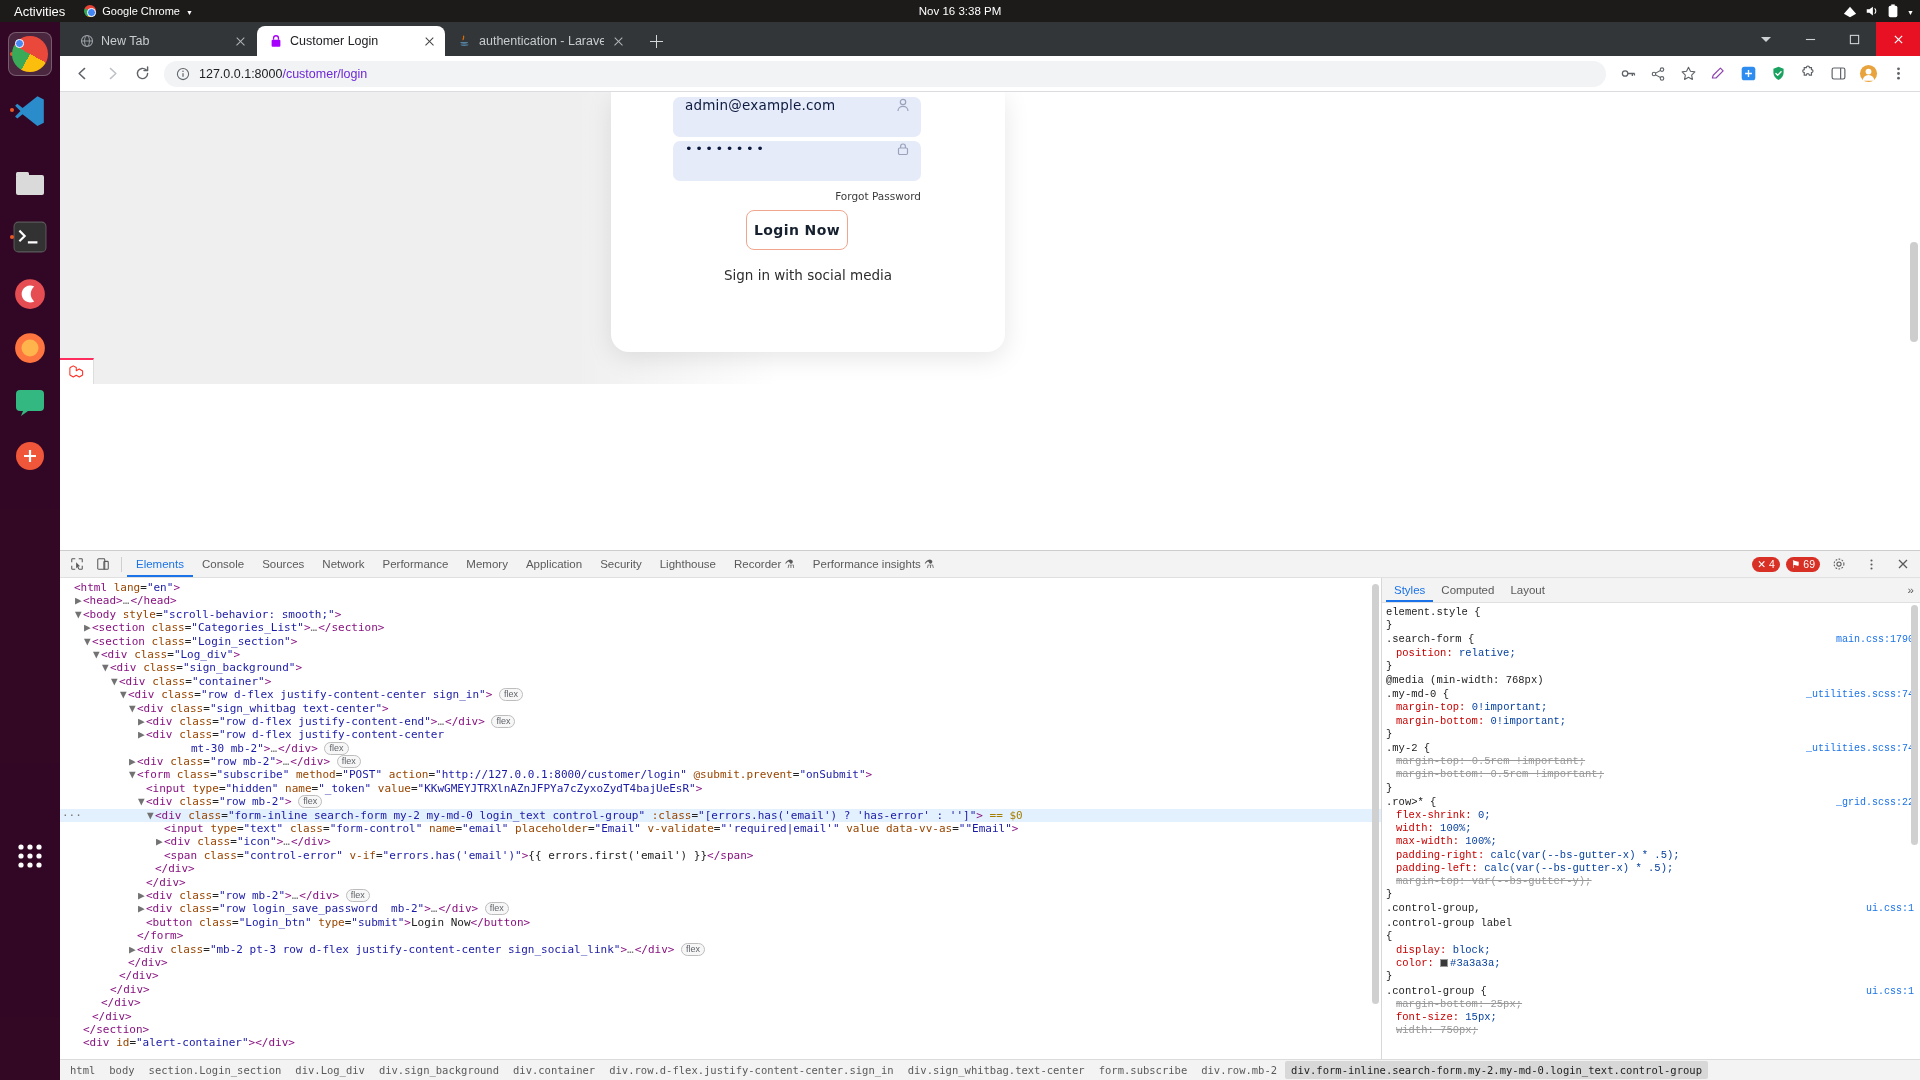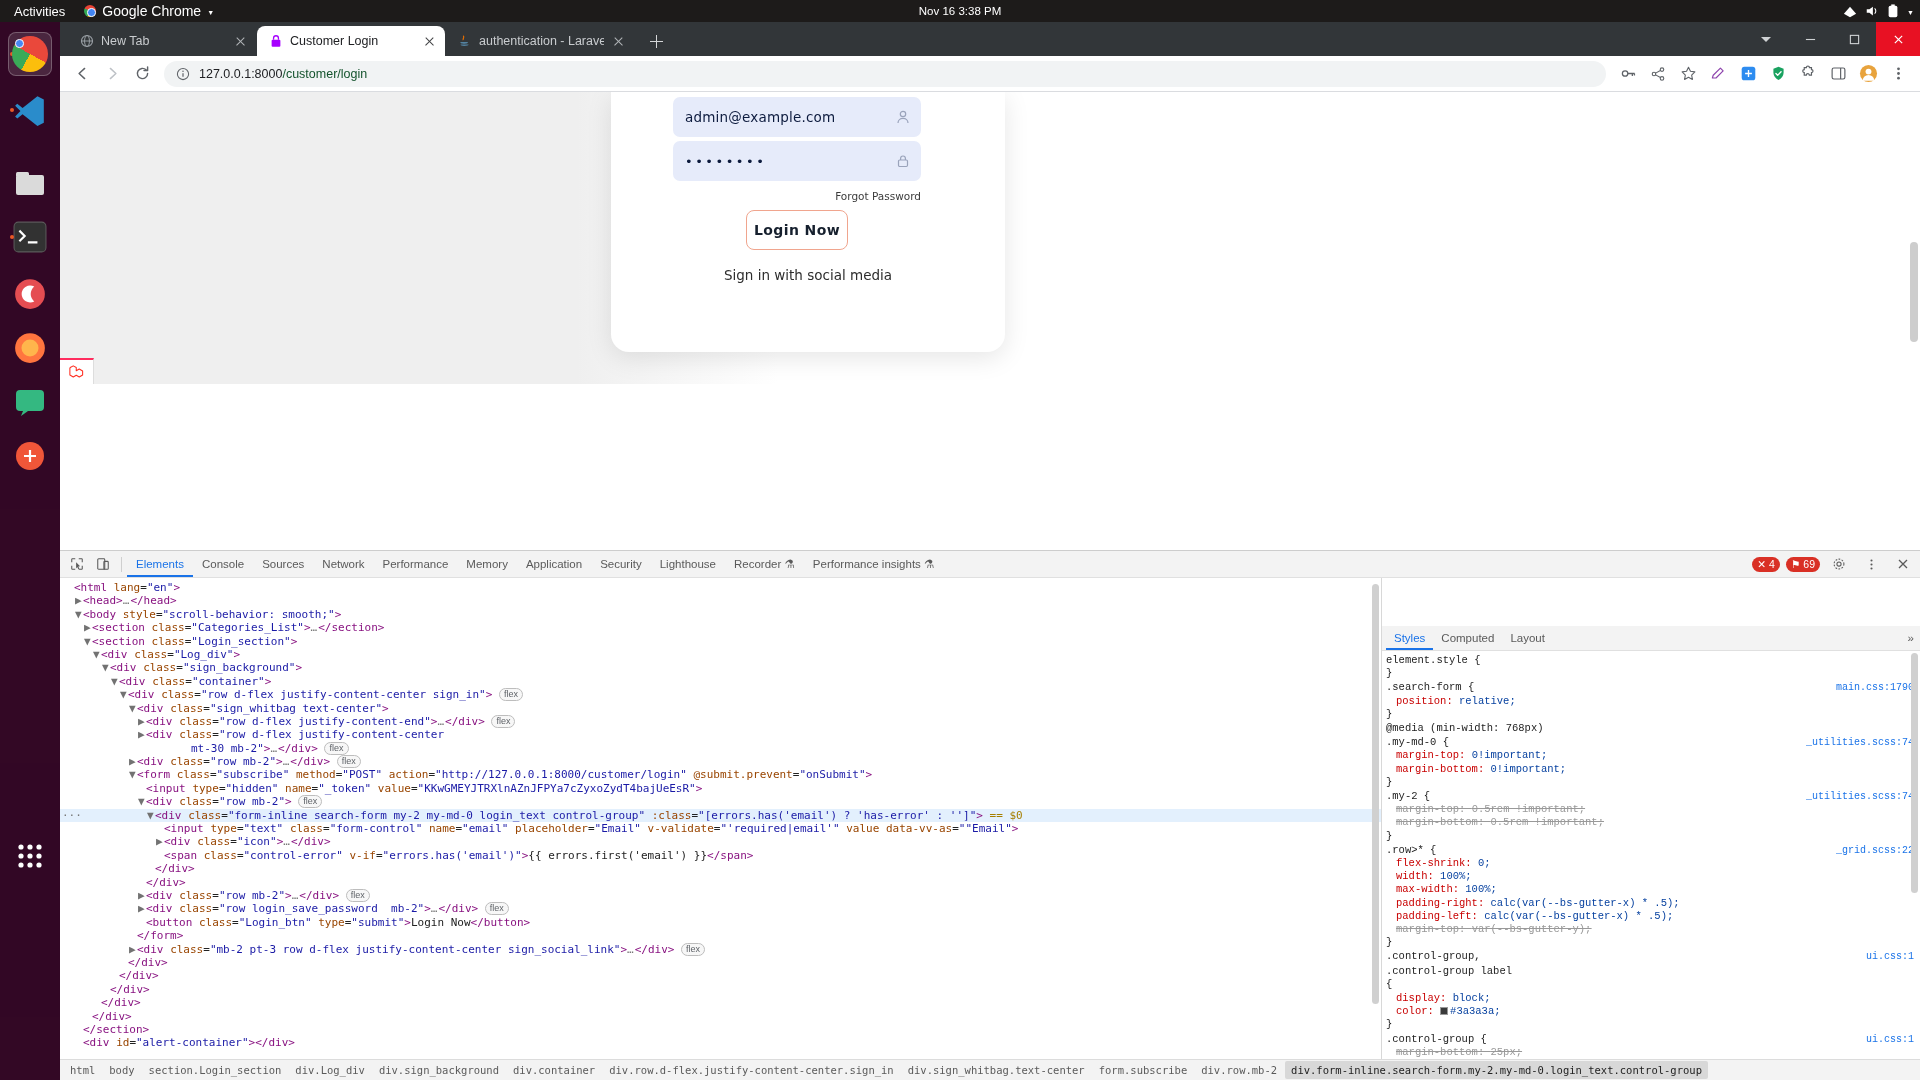--- a/index.html
+++ b/index.html
@@ -11,21 +11,21 @@
   }
 
   
   #gnome-bar {
     position: absolute; left: 0; top: 0; width: 1920px; height: 22px;
     background: #1d1b1a; color: #ffffff;
     display: flex; align-items: center; font-size: 11.5px;
   }
   #gnome-bar .activities { padding: 0 11px 0 14px; font-size: 13px; color:#fff;text-align:right; }
   #gnome-bar .appmenu { display:flex; align-items:center; gap:6px; padding: 0 8px;}
-  #gnome-bar .appname { font-size: 14px; }
+  #gnome-bar .appname { font-size: 11px; }
   #gnome-bar .caret { font-size: 7px; position: relative; top: 1px;}
   #gnome-bar .clock {
     position: absolute; left: 50%; transform: translateX(-50%);
     font-size: 11.5px; font-weight: normal;
   }
   #gnome-bar .tray {
     position: absolute; right: 6px; display: flex; align-items: center; gap: 8px;
   }
   .chrome-circle {
     width:13px;height:13px;border-radius:50%;
@@ -94,39 +94,39 @@
     gap: 2px; padding: 0 8px; border-bottom: 1px solid #dadce0;
   }
   .tb-icon { width: 28px; height: 28px; display:flex;align-items:center;justify-content:center; color:#5f6368; flex:none;}
   #omnibox {
     flex: 1; height: 26px; background: #f1f3f4; border-radius: 13px;
     display: flex; align-items: center; padding: 0 12px; gap: 9px; margin: 0 6px;
     font-size: 12.5px; color: #202124;
   }
   #omnibox .url { white-space: nowrap; }
   #omnibox .url .host { color: #202124; }
-  #omnibox .url .path { color: #14532d; }
+  #omnibox .url .path { color: #6d28d9; }
 
   
   #viewport {
     position: relative; height: 292px; background: #ffffff; overflow: hidden;
   }
   #page-left-gray {
     position: absolute; left:0; top:0; width: 718px; height: 292px;
     background: linear-gradient(to right, #efefef 0%, #efefef 72%, #ffffff 100%);
   }
   #sign-card {
     position: absolute; left: 551px; top: 0px; width: 394px; height: 260px;
     background: #ffffff; border-radius: 0 0 18px 18px;
     box-shadow: 0 6px 26px rgba(0,0,0,0.10);
   }
   .login-font { font-family: "DejaVu Sans", sans-serif; }
   .field {
     position: absolute; left: 62px; width: 248px; height: 40px;
-    background: #e6ebfa; border-radius: 7px; display: flex; align-items: center;
+    background: #e6ebfa; border-radius: 7px; display: flex; align-items: flex-start;
     padding: 0 12px; font-size: 13.5px; color: #0d1b3e; letter-spacing: .2px;
   }
   .field .fi-icon { position: absolute; right: 10px; width: 16px; height: 16px; color:#8a93ad;}
   .field .dots { letter-spacing: 2.5px; font-size: 13px;}
   #forgot {
     position: absolute; right: 84px; top: 98px; font-size: 10.5px; color: #3b3b3b;
   }
   #login-btn {
     position: absolute; left: 135px; top: 118px; width: 102px; height: 40px;
     border: 1.3px solid #f0a58e; border-radius: 8px; background: #fff;
@@ -192,21 +192,21 @@
   .dots3 { color:#777; letter-spacing:1px;}
   #dom-scroll { position:absolute; right:0; top:0; width: 11px; height: 100%; }
   #dom-scroll .thumb { position:absolute; right:2px; top: 6px; width:7px; height: 420px; background:#d0d0d0; border-radius:4px;}
 
   #styles-pane {
     flex: 1; border-left: 1px solid #d8d8d8; display: flex; flex-direction: column; min-width:0;
     background: #fff;
   }
   #styles-tabbar {
     height: 25px; display: flex; align-items: center; border-bottom: 1px solid #e0e0e0;
-    font-size: 11.5px; color: #5a5a5a; padding-left: 4px; background: #f3f3f3; margin-top: 48px;
+    font-size: 11.5px; color: #5a5a5a; padding-left: 4px; background: #f3f3f3;
   }
   .st-tab { padding: 0 8px; height: 24px; line-height: 24px;}
   .st-tab.active { color: #1a73e8; box-shadow: inset 0 -2px 0 #1a73e8;}
   #styles-toolbar {
     height: 24px; display: flex; align-items: center; gap: 7px; padding: 0 6px;
     border-bottom: 1px solid #e8e8e8; font-size: 11px; color: #5a5a5a; background:#fff;
   }
   #styles-toolbar .filt { color:#9a9a9a; }
   #styles-content {
     flex: 1; overflow: hidden; font-family: Liberation Mono, monospace;

